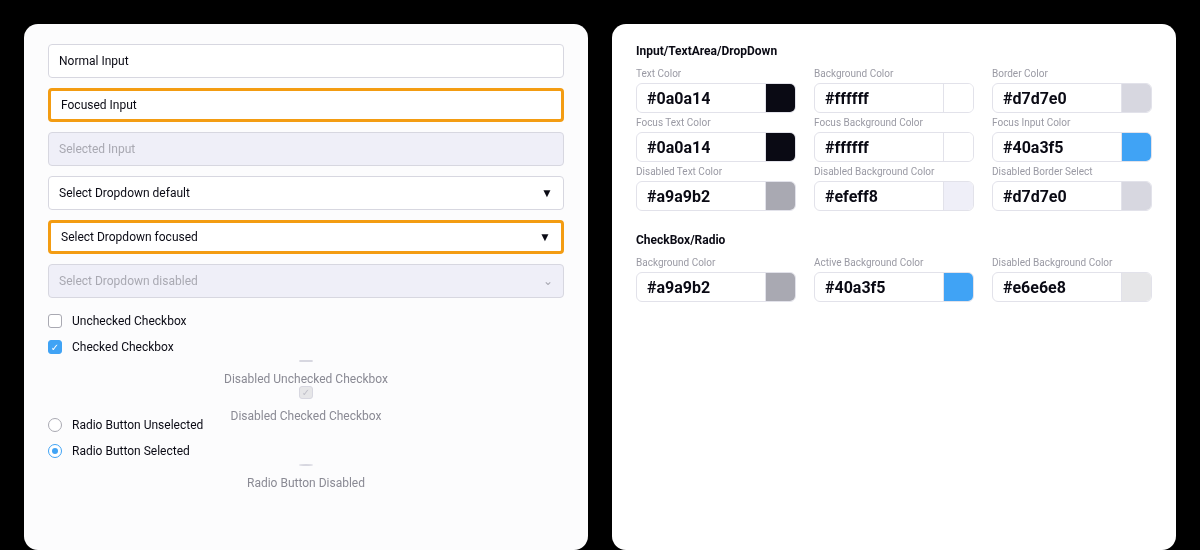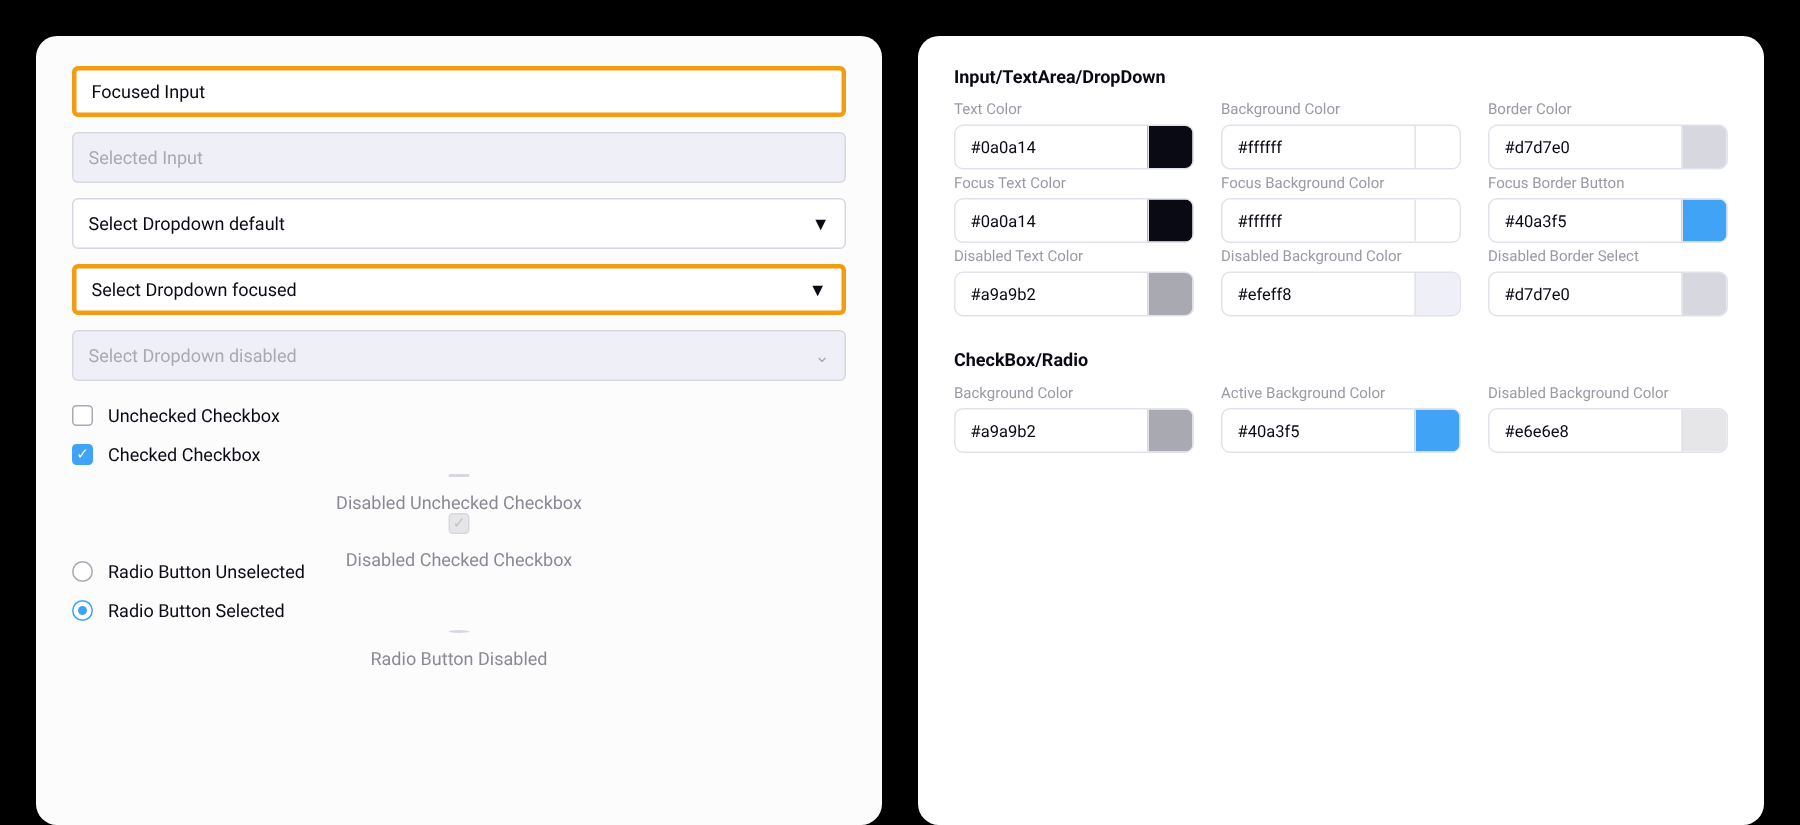--- a/index.html
+++ b/index.html
@@ -127,41 +127,45 @@
     height: 30px;
     border: 1px solid #e2e2ea;
     border-radius: 6px;
     background: #fff;
     display: flex;
     align-items: stretch;
     overflow: hidden;
   }
   .cfg-input .hex {
     flex: 1;
-    font-size: 11px;
+    font-size: 16px;
     color: #0a0a14;
     padding: 0 10px;
     display: flex;
     align-items: center;
     border: none;
     outline: none;
     background: transparent;
+    font-weight: bold;
   }
   .cfg-input .sw {
     width: 30px;
     border-left: 1px solid #e2e2ea;
   }
 </style>
 </head>
 <body>
 
 <div class="shell">
 
   <div class="panel left">
 
+    <div class="text-input ctl">
+      <span>Normal Input</span>
+    </div>
 
     <div class="text-input focused ctl">
       <span>Focused Input</span>
     </div>
 
     <div class="text-input disabled ctl">
       <span>Selected Input</span>
     </div>
 
     <div class="text-input select ctl">
@@ -246,21 +250,21 @@
         </div>
       </div>
       <div class="cfg-item">
         <div class="cfg-label">Focus Background Color</div>
         <div class="cfg-input">
           <span class="hex">#ffffff</span>
           <span class="sw" style="background:#ffffff"></span>
         </div>
       </div>
       <div class="cfg-item">
-        <div class="cfg-label">Focus Border Button</div>
+        <div class="cfg-label">Focus Input Color</div>
         <div class="cfg-input">
           <span class="hex">#40a3f5</span>
           <span class="sw" style="background:#40a3f5"></span>
         </div>
       </div>
 
       <div class="cfg-item">
         <div class="cfg-label">Disabled Text Color</div>
         <div class="cfg-input">
           <span class="hex">#a9a9b2</span>

